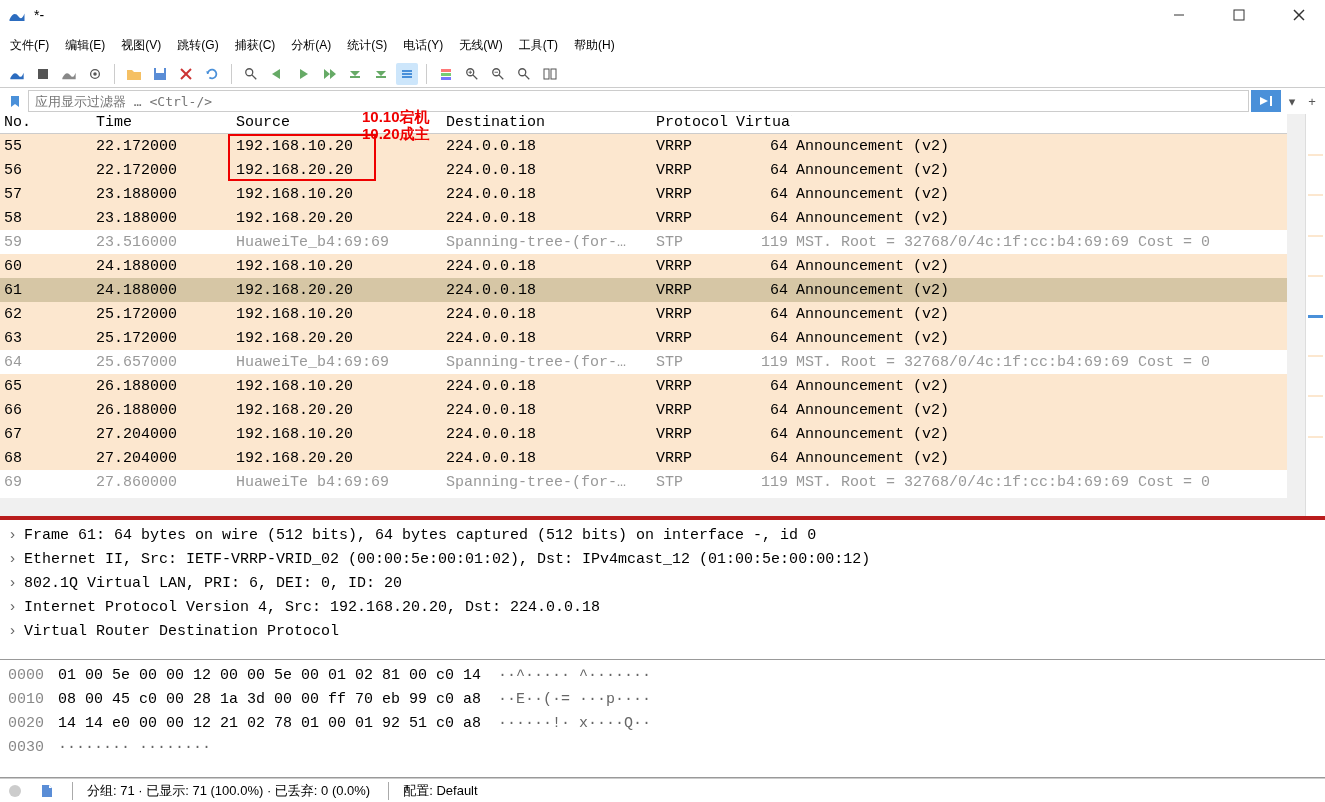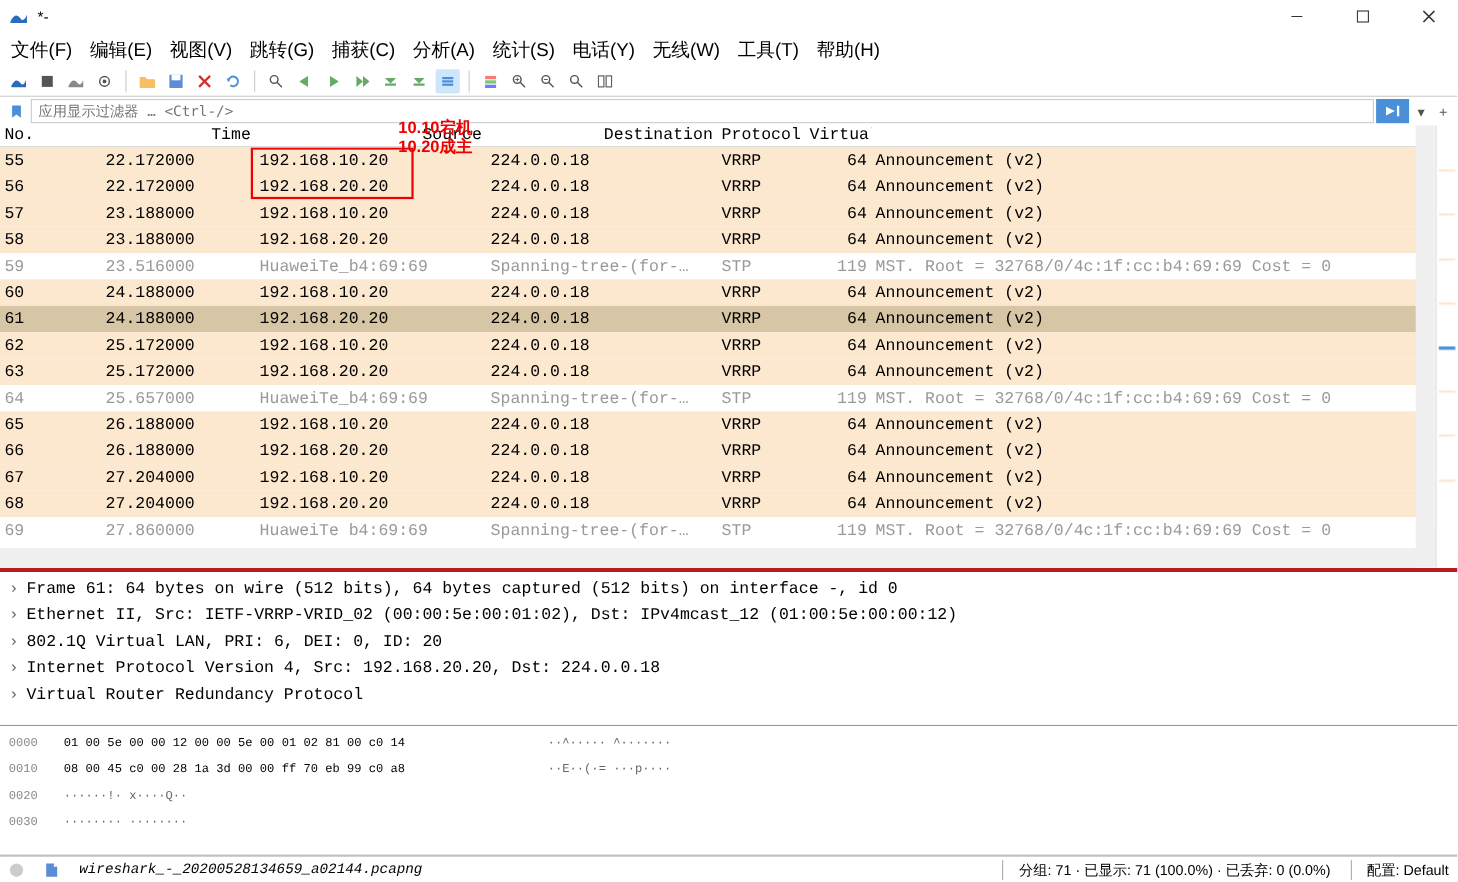--- a/index.html
+++ b/index.html
@@ -2,53 +2,53 @@
 <html><head>
 <meta charset="utf-8">
 <style>
   * { box-sizing: border-box; margin: 0; padding: 0; }
   body { font-family: "Segoe UI", Arial, sans-serif; font-size: 13px; background: #fff; width: 1325px; height: 802px; display: flex; flex-direction: column; overflow: hidden; }
   .titlebar { height: 30px; display: flex; align-items: center; padding: 0 8px; background: #fff; }
   .titlebar .logo { width: 18px; height: 18px; margin-right: 8px; }
   .titlebar .title { flex: 1; font-size: 14px; }
   .winbtns { display: flex; gap: 24px; }
   .winbtn { width: 36px; height: 28px; display: flex; align-items: center; justify-content: center; cursor: default; }
-  .menubar { height: 30px; display: flex; align-items: center; padding: 4px 10px; gap: 16px; font-size: 17px; }
+  .menubar { height: 30px; display: flex; align-items: center; padding: 4px 10px; gap: 16px; font-size: 12px; }
   .menubar span { cursor: default; }
   .toolbar { height: 28px; display: flex; align-items: center; padding: 2px 6px; gap: 4px; border-bottom: 1px solid #ccc; }
   .tbtn { width: 22px; height: 22px; display: flex; align-items: center; justify-content: center; border-radius: 2px; }
   .sep { width: 1px; height: 20px; background: #ccc; margin: 0 4px; }
   .filterbar { height: 26px; display: flex; align-items: center; padding: 2px 4px; gap: 2px; }
   .filter-input { flex: 1; height: 22px; border: 1px solid #ccc; padding: 0 6px; font-size: 13px; font-family: monospace; color: #8b5cf6; background: #fff; }
   .filter-btn { width: 30px; height: 22px; background: #4a90d9; display: flex; align-items: center; justify-content: center; color: #fff; }
   .filter-hint { width: 18px; text-align: center; color: #555; }
   .annotations { position: absolute; top: 108px; left: 362px; font-weight: bold; color: #e00; font-family: "Microsoft YaHei", sans-serif; font-size: 15px; line-height: 17px; pointer-events: none; z-index: 10; }
   .packet-list { flex: 1; display: flex; flex-direction: column; overflow: hidden; border-bottom: 4px solid #b91c1c; position: relative; }
   .pl-header { height: 20px; display: flex; background: #fff; border-bottom: 1px solid #ccc; font-family: "Courier New", monospace; font-size: 15px; position: relative; }
-  .pl-header div { padding: 0 4px; overflow: hidden; white-space: nowrap; text-align: right; }
+  .pl-header div { padding: 0 4px; overflow: hidden; white-space: nowrap; }
   .pl-body { flex: 1; overflow-y: auto; overflow-x: hidden; font-family: "Courier New", monospace; font-size: 15px; position: relative; }
   .pl-row { height: 24px; display: flex; align-items: center; white-space: nowrap; }
   .pl-row div { padding: 0 4px; overflow: hidden; }
   .col-no { width: 92px; padding-right: 10px !important; }
   .col-time { width: 140px; }
   .col-src { width: 210px; }
   .col-dst { width: 210px; }
   .col-proto { width: 80px; }
   .col-len { width: 60px; text-align: right; }
   .col-info { flex: 1; }
   .row-vrrp { background: #fce7cf; }
   .row-stp { background: #fff; color: #999; }
   .row-selected { background: #d6c6a5 !important; }
   .red-box { position: absolute; border: 2px solid #e00; pointer-events: none; }
   .hscroll { height: 18px; overflow-x: scroll; background: #f0f0f0; }
   .hscroll-inner { width: 2000px; height: 1px; }
   .details { height: 140px; overflow: auto; border-bottom: 1px solid #999; padding: 4px 8px; font-family: "Courier New", monospace; font-size: 15px; line-height: 24px; }
   .details .row { display: flex; align-items: center; }
   .details .arrow { width: 16px; color: #666; }
-  .hexdump { height: 118px; overflow: auto; padding: 4px 8px; font-family: "Courier New", monospace; font-size: 11px; line-height: 24px; background: #fff; border-bottom: 1px solid #999; }
+  .hexdump { height: 118px; overflow: auto; padding: 4px 8px; font-family: "Courier New", monospace; font-size: 15px; line-height: 24px; background: #fff; border-bottom: 1px solid #999; }
   .hexdump .hrow { display: flex; }
   .hexdump .offset { width: 50px; color: #888; }
   .hexdump .bytes { width: 440px; letter-spacing: 0; }
   .hexdump .ascii { color: #666; }
   .statusbar { height: 24px; display: flex; align-items: center; padding: 0 8px; font-size: 13px; background: #fff; border-top: 1px solid #ccc; gap: 18px; }
   .statusbar .file { flex: 1; font-style: italic; font-family: "Courier New", monospace; }
   .statusbar .seg { border-left: 1px solid #aaa; padding-left: 14px; }
   .mini { position: absolute; right: 0; top: 0; bottom: 0; width: 20px; background: #fff; border-left: 1px solid #ddd; }
   .vscroll { position: absolute; right: 20px; top: 0; bottom: 0; width: 18px; background: #f0f0f0; }
   .pl-header-wrap { padding-right: 38px; }
@@ -417,49 +417,49 @@
     <div class="row">
       <span class="arrow">›</span>
       <span>802.1Q Virtual LAN, PRI: 6, DEI: 0, ID: 20</span>
     </div>
     <div class="row">
       <span class="arrow">›</span>
       <span>Internet Protocol Version 4, Src: 192.168.20.20, Dst: 224.0.0.18</span>
     </div>
     <div class="row">
       <span class="arrow">›</span>
-      <span>Virtual Router Redundancy Protocol</span>
+      <span>Virtual Router Destination Protocol</span>
     </div>
   </div>
 
 <div class="hexdump" id="hexdump">
     <div class="hrow">
       <span class="offset">0000</span>
       <span class="bytes">01 00 5e 00 00 12 00 00  5e 00 01 02 81 00 c0 14</span>
       <span class="ascii">··^····· ^·······</span>
     </div>
     <div class="hrow">
       <span class="offset">0010</span>
       <span class="bytes">08 00 45 c0 00 28 1a 3d  00 00 ff 70 eb 99 c0 a8</span>
       <span class="ascii">··E··(·= ···p····</span>
     </div>
     <div class="hrow">
       <span class="offset">0020</span>
+      <span class="bytes">14 14 e0 00 00 12 21 02  78 01 00 01 92 51 c0 a8</span>
       <span class="ascii">······!· x····Q··</span>
     </div>
     <div class="hrow">
       <span class="offset">0030</span>
       <span class="ascii">········ ········</span>
     </div>
   </div>
 
 <div class="statusbar">
   <svg width="14" height="14">
       <circle cx="7" cy="7" r="6" fill="#ccc"></circle>
     </svg>
   <svg width="14" height="14" viewBox="0 0 14 14">
       <path fill="#5a8dd6" d="M2 1h7l3 3v9H2z"></path>
       <path fill="#fff" d="M9 1v3h3"></path>
     </svg>
-  <span class="file">wireshark_-_20200528134659_a02144.pcapng</span>
   <span class="seg">分组: 71 · 已显示: 71 (100.0%) · 已丢弃: 0 (0.0%)</span>
   <span class="seg">配置: Default</span>
 </div>
 
 </body></html>

